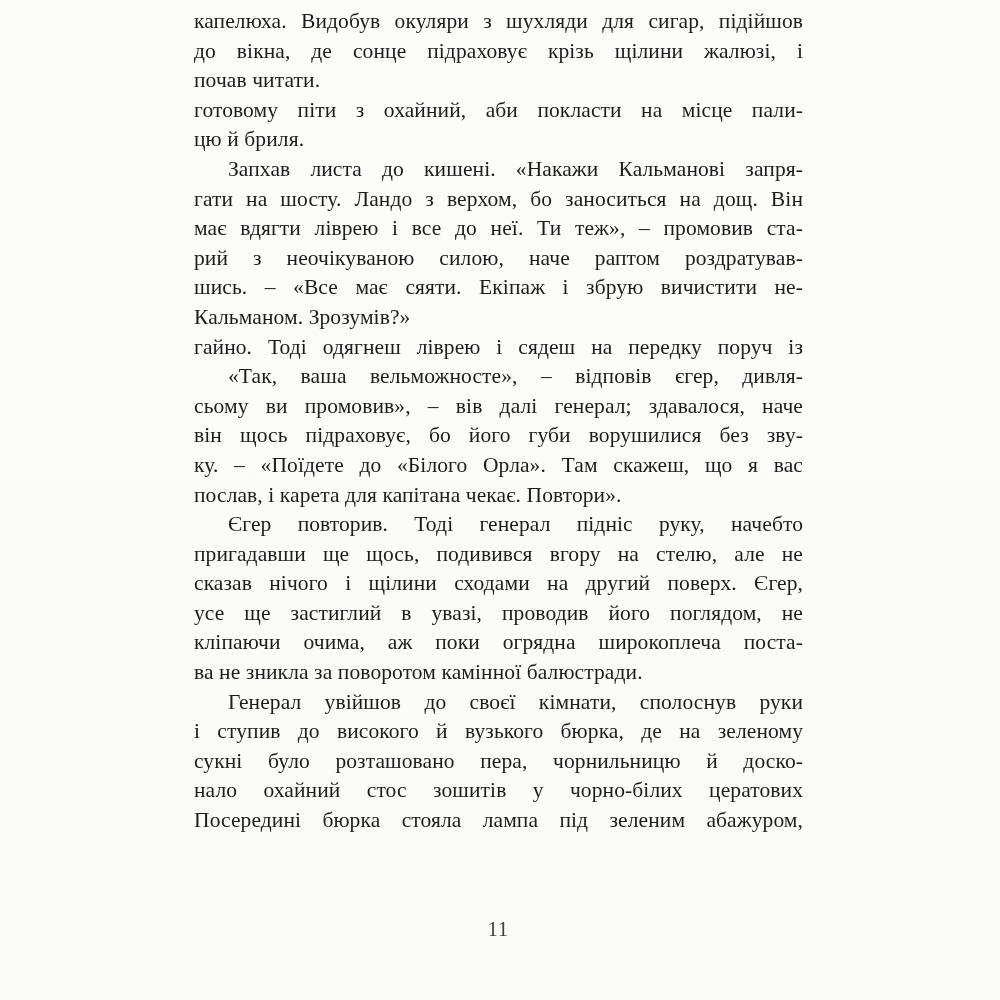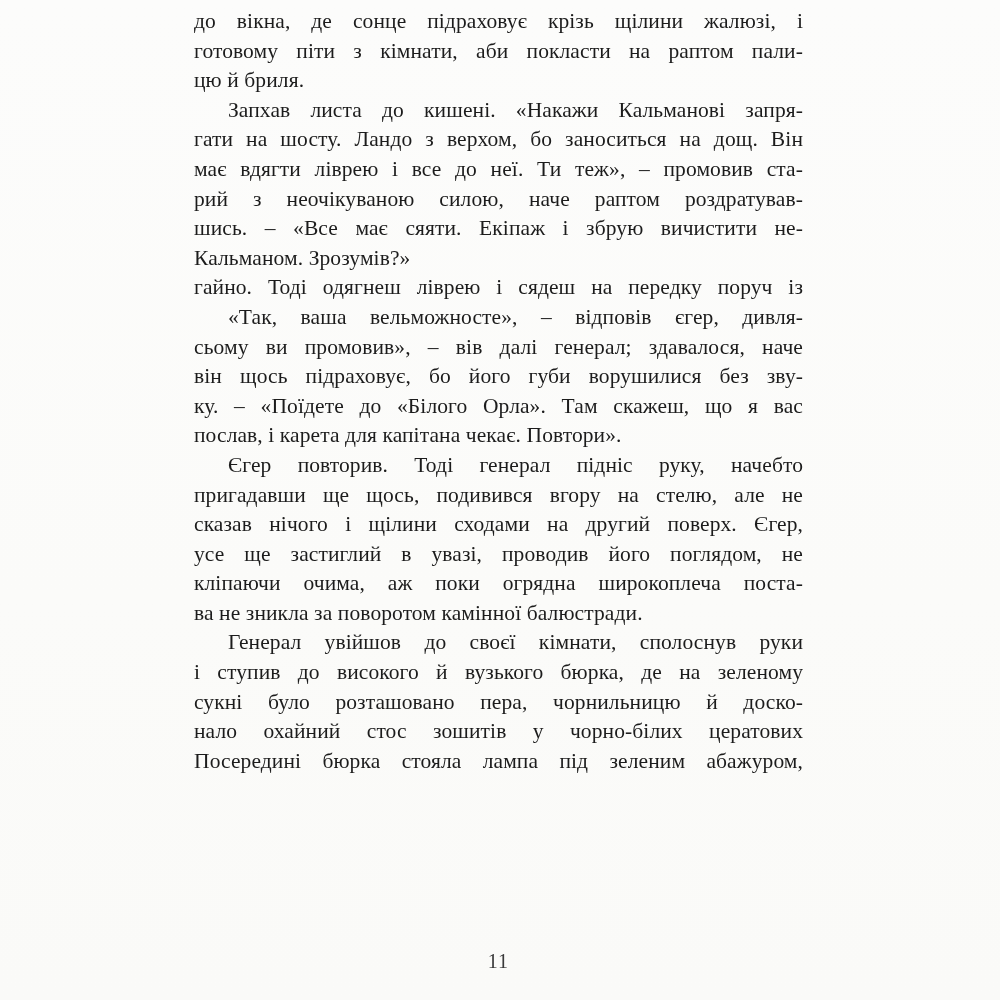--- a/index.html
+++ b/index.html
@@ -39,36 +39,38 @@
   .line.indent {
     text-indent: 34px;
   }
   .line.last {
     text-align: left;
     text-align-last: left;
   }
   .page-number {
     position: absolute;
     left: 194px;
-    top: 950px;
+    top: 918px;
     width: 609px;
     text-align: center;
     font-family: "Liberation Serif", "DejaVu Serif", serif;
     font-size: 20px;
     color: #3a3a3a;
     letter-spacing: 1px;
   }
 </style>
 </head>
 <body>
 
 <div class="book-page">
   <div class="text-column" id="text-column">
+      <div class="line">капелюха. Видобув окуляри з шухляди для сигар, підійшов</div>
       <div class="line">до вікна, де сонце підраховує крізь щілини жалюзі, і</div>
-      <div class="line">готовому піти з кімнати, аби покласти на раптом пали-</div>
+      <div class="line last">почав читати.</div>
+      <div class="line">готовому піти з охайний, аби покласти на місце пали-</div>
       <div class="line last">цю й бриля.</div>
       <div class="line indent">Запхав листа до кишені. «Накажи Кальманові запря-</div>
       <div class="line">гати на шосту. Ландо з верхом, бо заноситься на дощ. Він</div>
       <div class="line">має вдягти ліврею і все до неї. Ти теж», – промовив ста-</div>
       <div class="line">рий з неочікуваною силою, наче раптом роздратував-</div>
       <div class="line">шись. – «Все має сяяти. Екіпаж і збрую вичистити не-</div>
       <div class="line last">Кальманом. Зрозумів?»</div>
       <div class="line">гайно. Тоді одягнеш ліврею і сядеш на передку поруч із</div>
       <div class="line indent">«Так, ваша вельможносте», – відповів єгер, дивля-</div>
       <div class="line">сьому ви промовив», – вів далі генерал; здавалося, наче</div>

